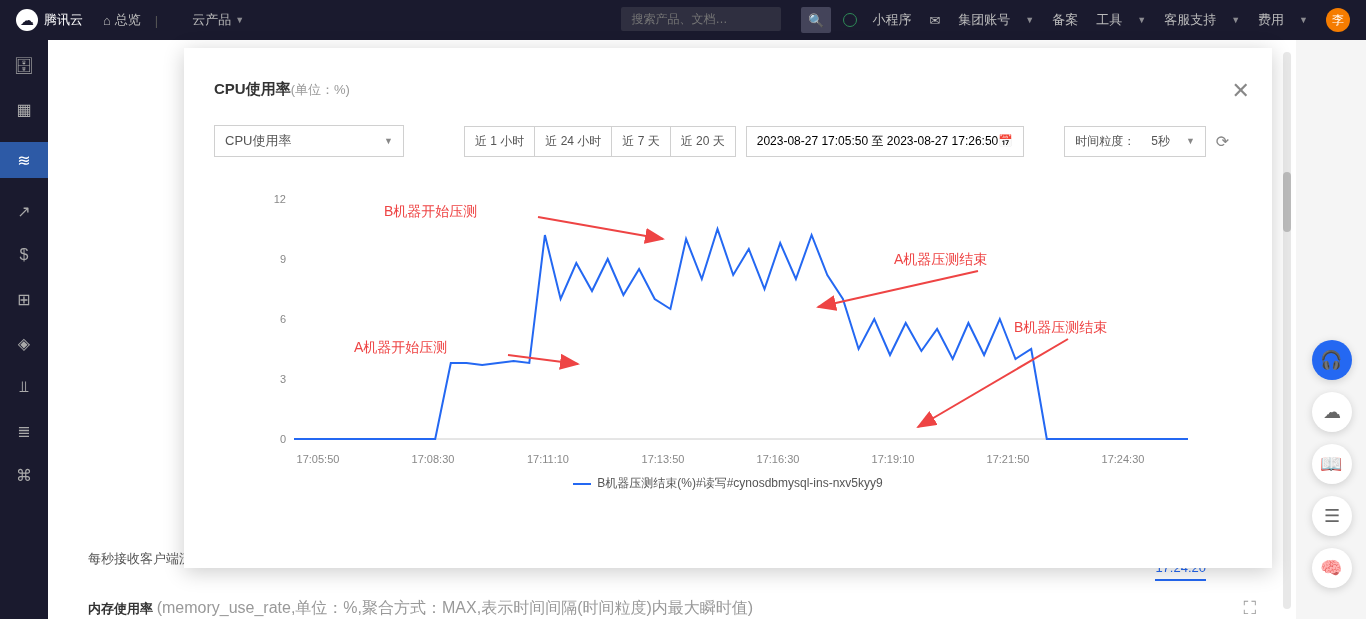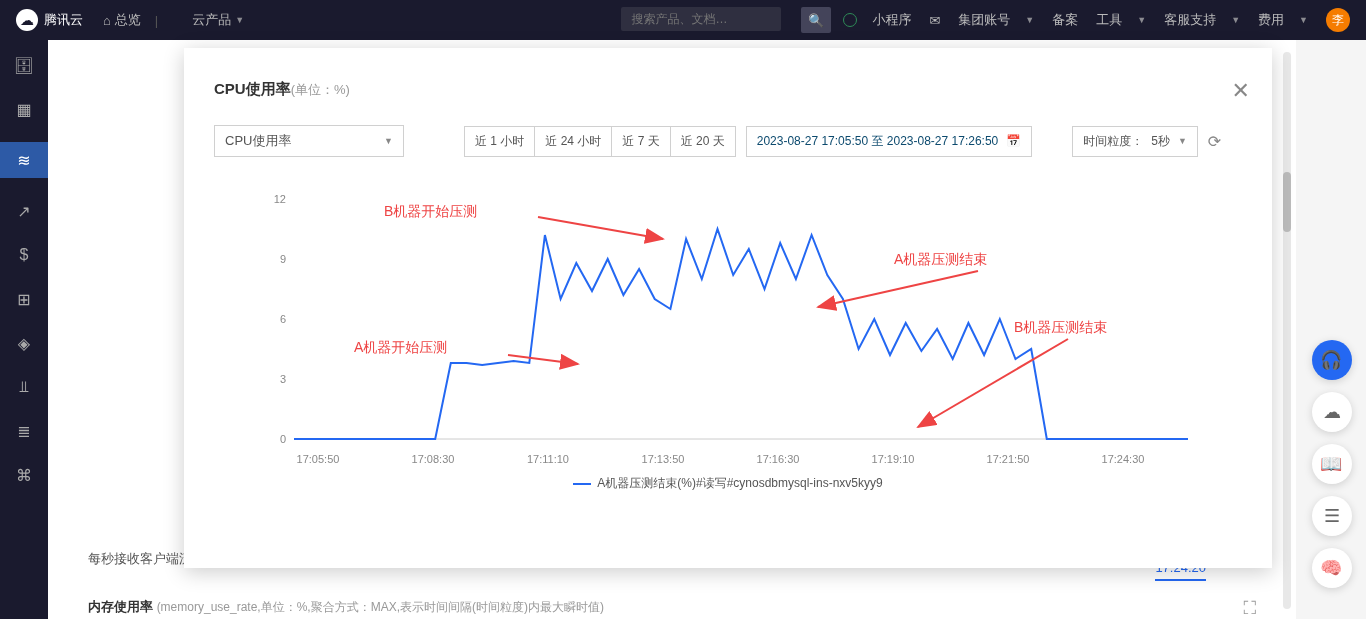--- a/index.html
+++ b/index.html
@@ -19,36 +19,36 @@
 .chev{font-size:9px;opacity:.7}
 .leftbar{position:absolute;left:0;top:40px;bottom:0;width:48px;background:#1a1a2e;display:flex;flex-direction:column;align-items:center;padding-top:14px;gap:22px}
 .leftbar .lb-icon{width:22px;height:22px;color:#aaa;cursor:pointer;display:flex;align-items:center;justify-content:center;font-size:16px}
 .leftbar .lb-icon.active{color:#fff;background:#2d5aa6;width:48px;height:36px}
 .rightfloat{position:absolute;right:14px;top:340px;display:flex;flex-direction:column;gap:12px}
 .rightfloat .rf{width:40px;height:40px;border-radius:50%;background:#fff;box-shadow:0 2px 8px rgba(0,0,0,.15);display:flex;align-items:center;justify-content:center;color:#666;font-size:18px;cursor:pointer}
 .rightfloat .rf.blue{background:#2468f2;color:#fff}
 .bg-content{position:absolute;left:48px;right:70px;top:40px;bottom:0;background:#fff;padding:20px 40px}
 .bg-row{display:flex;gap:40px;margin-top:490px;color:#333;font-size:13px}
 .bg-label{color:#555;width:200px}
-.bg-sub{color:#999;font-size:12px}
+.bg-sub{color:#999;font-size:16px}
 .bg-fullscreen{position:absolute;right:30px;top:200px;color:#999;font-size:18px;cursor:pointer}
 .bg-link{color:#2468f2;position:absolute;right:50px;top:120px;font-size:13px;cursor:pointer}
 .bg-time{color:#2468f2;position:absolute;right:90px;top:520px;font-size:13px;border-bottom:2px solid #2468f2;padding-bottom:4px}
 
 .modal{position:absolute;left:184px;top:48px;width:1088px;height:520px;background:#fff;box-shadow:0 4px 20px rgba(0,0,0,.2);padding:32px 30px}
 .modal-title{font-size:15px;color:#333;font-weight:600}
 .modal-title .unit{color:#999;font-weight:400;font-size:13px}
 .modal-close{position:absolute;right:22px;top:30px;font-size:22px;color:#888;cursor:pointer}
 .toolbar{display:flex;align-items:center;gap:10px;margin-top:26px}
 .select{border:1px solid #d0d0d0;padding:6px 10px;font-size:13px;color:#555;width:190px;display:flex;justify-content:space-between;align-items:center;cursor:pointer;background:#fff}
 .range-btns{display:flex;border:1px solid #d0d0d0}
 .range-btns .rb{padding:6px 10px;font-size:12px;color:#555;border-right:1px solid #d0d0d0;cursor:pointer;white-space:nowrap}
 .range-btns .rb:last-child{border-right:none}
-.date-box{border:1px solid #d0d0d0;padding:6px 10px;font-size:12px;color:#0c4a6e;display:flex;align-items:center;gap:8px;cursor:pointer}
-.gran-box{border:1px solid #d0d0d0;padding:6px 10px;font-size:12px;color:#555;display:flex;align-items:center;gap:8px}
+.date-box{border:1px solid #d0d0d0;padding:6px 10px;font-size:12px;color:#000000;display:flex;align-items:center;cursor:pointer}
+.gran-box{border:1px solid #d0d0d0;padding:6px 10px;font-size:12px;color:#555;display:flex;align-items:center;gap:16px}
 .refresh{color:#888;font-size:16px;cursor:pointer}
 .chart-area{margin-top:22px;position:relative;height:330px}
 .chart-svg{width:100%;height:290px}
 .legend{text-align:center;font-size:12px;color:#555;margin-top:2px}
 .legend .swatch{display:inline-block;width:18px;height:2px;background:#2468f2;vertical-align:middle;margin-right:6px}
 .annot{position:absolute;font-size:14px;color:#e44;font-weight:400}
 .arrow-svg{position:absolute;left:0;top:0;width:100%;height:290px;pointer-events:none}
 .scrollbar{position:absolute;right:75px;top:52px;bottom:10px;width:8px;background:#e8e8e8;border-radius:4px}
 .scrollbar .thumb{position:absolute;top:120px;width:8px;height:60px;background:#bbb;border-radius:4px}
 </style>
@@ -210,16 +210,16 @@
             <polygon points="0 0, 10 4, 0 8" fill="#e44"></polygon>
           </marker>
         </defs>
       <line x1="250" y1="176" x2="320" y2="185" stroke="#e44" stroke-width="2" marker-end="url(#ah)"></line>
       <line x1="280" y1="38" x2="405" y2="60" stroke="#e44" stroke-width="2" marker-end="url(#ah)"></line>
       <line x1="720" y1="92" x2="560" y2="128" stroke="#e44" stroke-width="2" marker-end="url(#ah)"></line>
       <line x1="810" y1="160" x2="660" y2="248" stroke="#e44" stroke-width="2" marker-end="url(#ah)"></line>
     </svg>
 
     <div class="legend">
-      <span class="swatch"></span><span>A机器压测结束(%)#读写#cynosdbmysql-ins-nxv5kyy9</span>
+      <span class="swatch"></span><span>B机器压测结束(%)#读写#cynosdbmysql-ins-nxv5kyy9</span>
     </div>
   </div>
 </div>
 
 </body></html>

